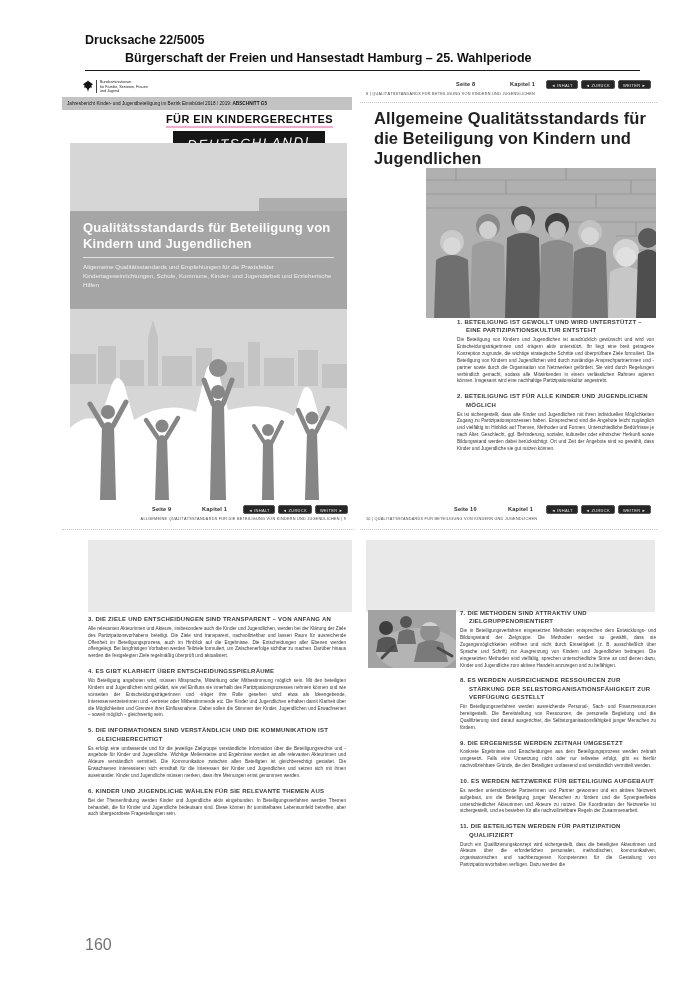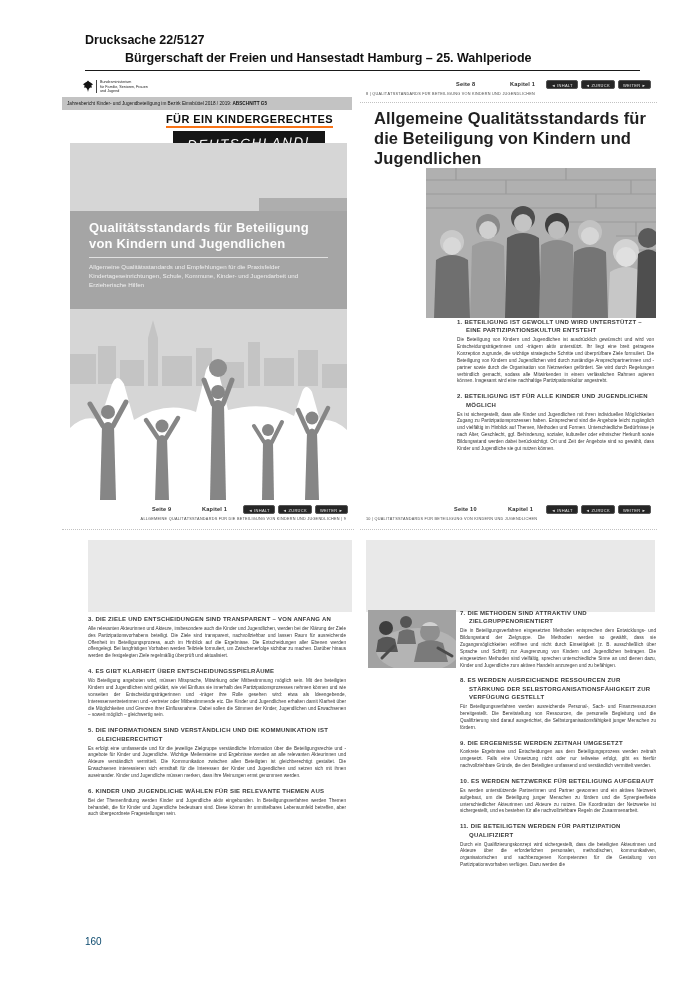--- a/index.html
+++ b/index.html
@@ -5,21 +5,21 @@
   * { margin:0; padding:0; box-sizing:border-box; }
   html,body { background:#fff; }
   .sheet {
     position:relative; width:700px; height:990px; background:#ffffff;
     font-family:"Liberation Sans", sans-serif; color:#222; overflow:hidden;
   }
   
   .doc-header { position:absolute; left:85px; top:30px; width:555px; border-bottom:1.6px solid #1a1a1a; padding-bottom:4px; }
   .doc-header .dh-left { display:inline-block; font-weight:bold; font-size:12.5px; color:#111; }
   .doc-header .dh-right { display:inline-block; font-weight:bold; font-size:12.5px; color:#111; margin-left:40px; }
-  .page-no { position:absolute; left:85px; top:936px; font-size:10px; color:#0c4a6e; }
+  .page-no { position:absolute; left:85px; top:936px; font-size:16px; color:#737373; }
 
   
   .scanpage { position:absolute; background:#fff; }
 
   
   .pdf-head { position:absolute; top:3px; left:0; right:0; height:10px; font-size:5.6px; color:#2c2c2c; }
   .pdf-head .plabel { position:absolute; font-weight:bold; letter-spacing:.2px; }
   .pdf-head .clabel { position:absolute; font-weight:bold; letter-spacing:.2px; }
   .navbtns { position:absolute; top:-1px; display:flex; gap:3px; }
   .navbtn {
@@ -44,52 +44,52 @@
   .ministry { position:absolute; left:20px; top:0; display:flex; align-items:flex-start; }
   .ministry .sep { width:1px; height:13px; background:#444; margin:0 3px 0 2px; }
   .ministry .mtxt { font-size:3.7px; line-height:1.25; color:#1d1d1d; white-space:pre-line; }
   .banner {
     position:absolute; left:0; top:17px; width:290px; height:13px; background:#c3c3c3;
     font-size:4.7px; line-height:13px; color:#141414; padding-left:5px; white-space:nowrap;
   }
   .banner b { font-weight:bold; }
   .slogan1 {
     position:absolute; left:104px; top:33px; font-size:11px; font-weight:bold; color:#0c0c0c;
-    letter-spacing:.4px; border-bottom:2px solid #f97316; padding-bottom:1px; white-space:nowrap;
+    letter-spacing:.4px; border-bottom:2px solid #f9a8d4; padding-bottom:1px; white-space:nowrap;
   }
   .slogan2 {
     position:absolute; left:111px; top:51px; width:152px; height:25px; background:#161616;
     color:#fafafa; display:flex; align-items:center; justify-content:center;
     font-size:13.5px; font-style:italic; letter-spacing:1.5px; white-space:nowrap;
   }
   .slogan2 span { transform:rotate(-1.5deg); }
   .cover { position:absolute; left:8px; top:63px; width:277px; height:357px; background:#d6d6d6; overflow:hidden; }
   .cover .step { position:absolute; right:0; top:55px; width:88px; height:14px; background:#aeaeae; }
-  .cover .band { position:absolute; left:0; right:0; top:68px; height:98px; background:#a5a5a5; padding:9px 19px 0; }
+  .cover .band { position:absolute; left:0; right:0; top:68px; height:98px; background:#a5a5a5; padding:9px 13px 0; }
   .cover .band .ctitle { font-size:13px; font-weight:bold; color:#fdfdfd; line-height:1.2; letter-spacing:.2px; }
   .cover .band .cline { height:1px; background:rgba(255,255,255,.65); margin:6px 0 5px; }
   .cover .band .csub { font-size:6.2px; color:#f0f0f0; line-height:1.4; }
   .cover svg.sil { position:absolute; left:0; bottom:0; }
 
   
   .p8-title { position:absolute; left:14px; top:30px; width:278px; font-size:16.5px; font-weight:bold; color:#1f1f1f; line-height:1.22; letter-spacing:.1px; }
   .p8-photo { position:absolute; left:66px; top:90px; }
 
   
   .faded { position:absolute; background:#e9e9e9; }
 
   .p10-photo { position:absolute; left:8px; top:107px; }
 </style>
 </head>
 <body>
 
 <div class="sheet">
 
   <div class="doc-header">
-    <span class="dh-left">Drucksache 22/5127</span>
+    <span class="dh-left">Drucksache 22/5005</span>
     <span class="dh-right">Bürgerschaft der Freien und Hansestadt Hamburg – 25. Wahlperiode</span>
   </div>
 
   <div class="scanpage" style="left:62px; top:80px; width:292px; height:422px;">
     <div class="ministry">
       <svg width="12" height="13" viewBox="0 0 12 13">
         <path d="M6,0.5 C4.6,2.4 2.4,2.6 0.8,4.6 C2.8,4.7 3.0,5.6 1.9,7.8 C3.8,6.8 4.8,7.6 5.6,10.2 L6,12 L6.4,10.2 C7.2,7.6 8.2,6.8 10.1,7.8 C9.0,5.6 9.2,4.7 11.2,4.6 C9.6,2.6 7.4,2.4 6,0.5 Z" fill="#141414"></path>
       </svg>
       <div class="sep"></div>
       <div class="mtxt">Bundesministerium

